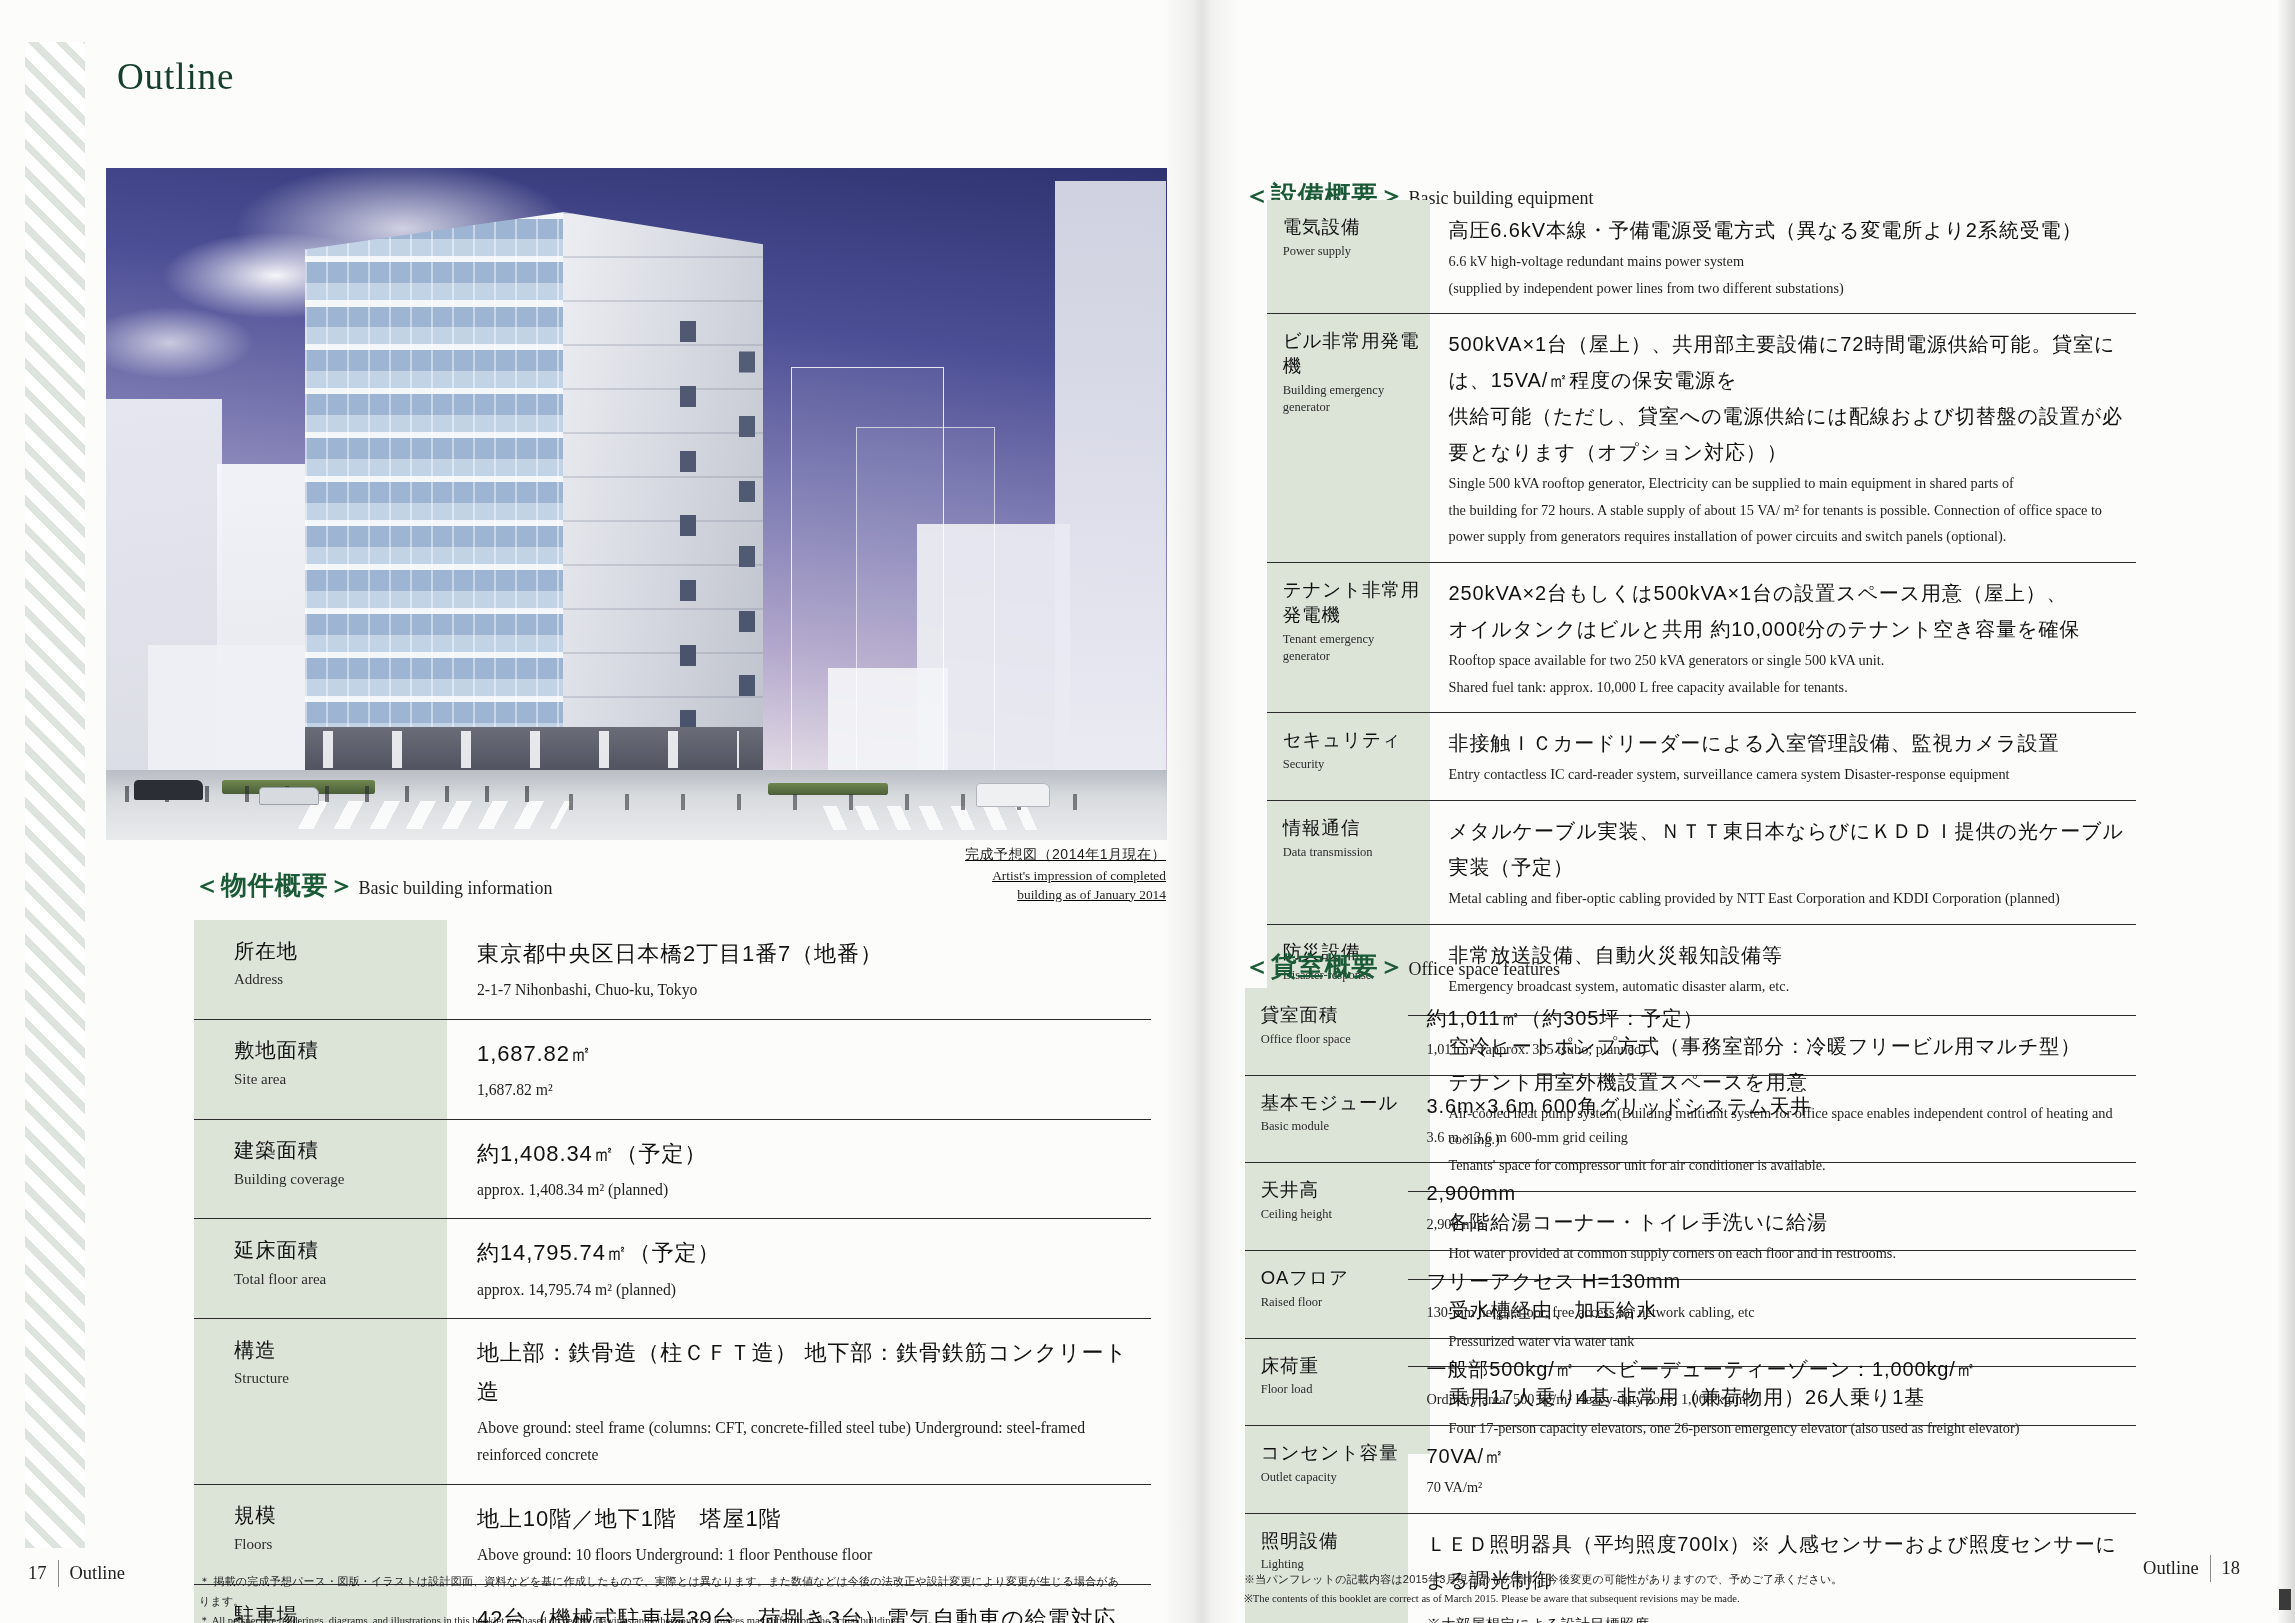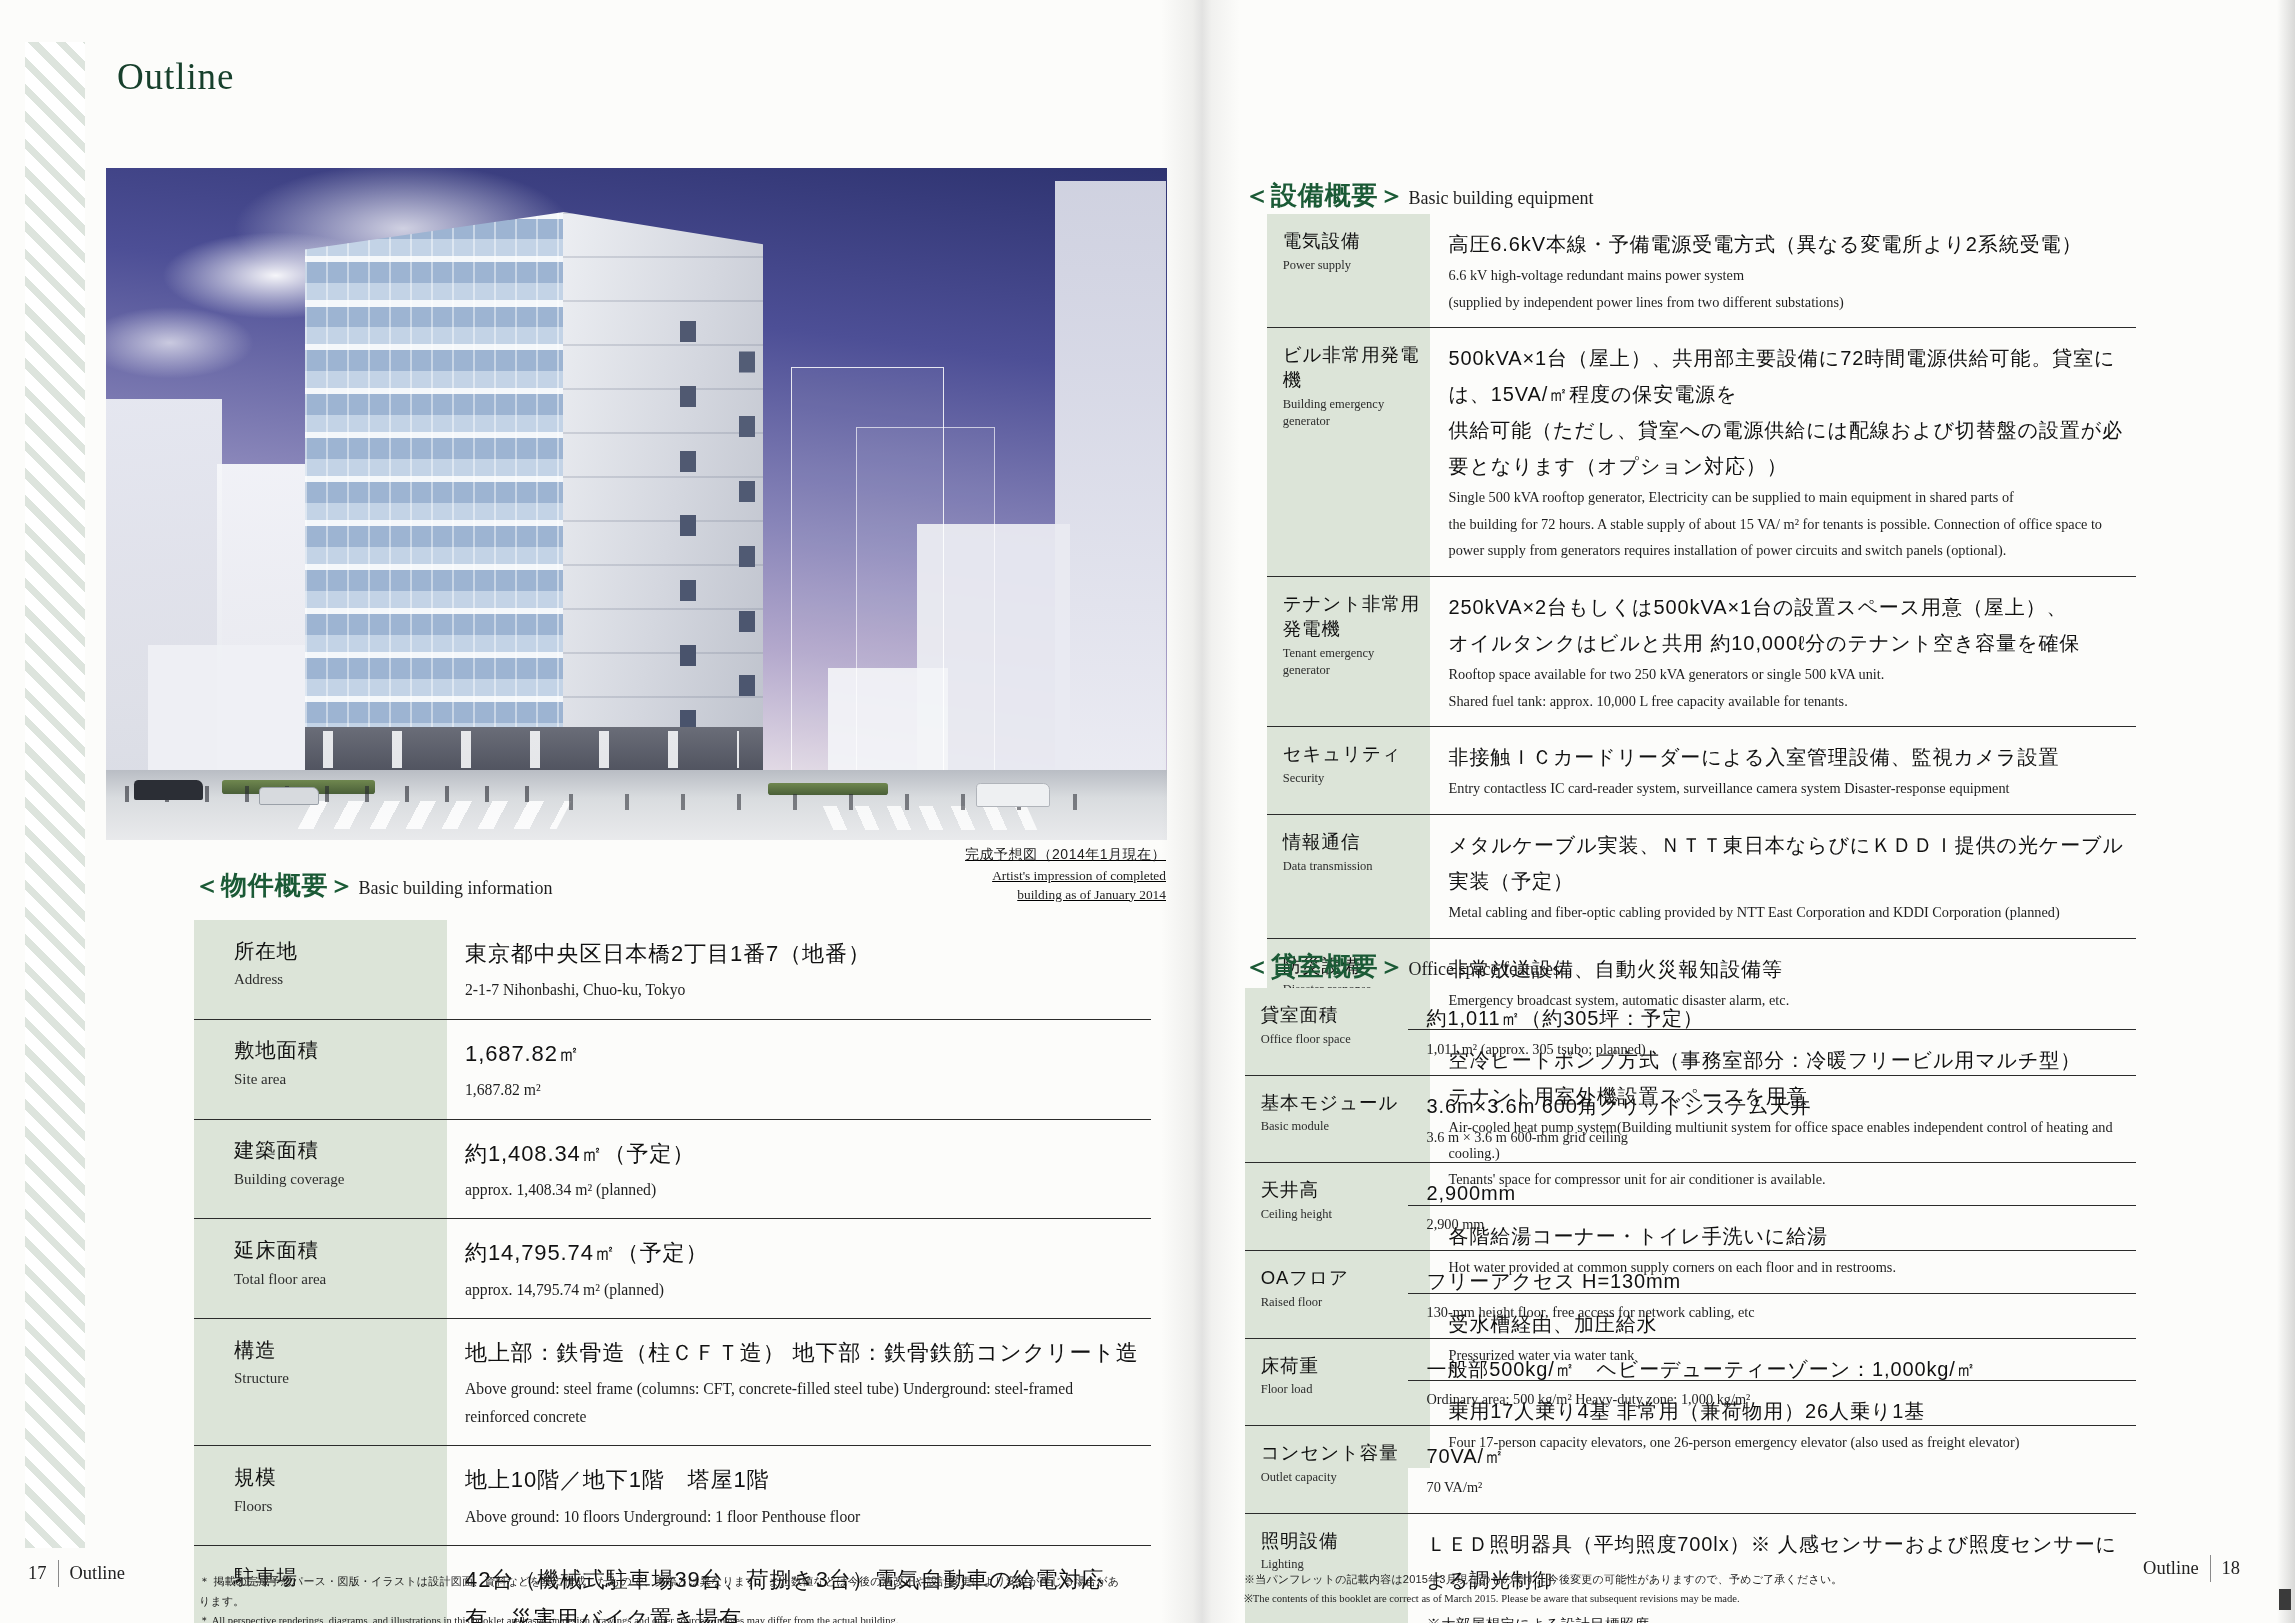--- a/index.html
+++ b/index.html
@@ -28,36 +28,36 @@
     font-weight:normal;font-size:37px;color:#17402c;letter-spacing:0.9px;}
   .section-head{position:absolute;display:flex;align-items:baseline;gap:3px;white-space:nowrap;}
   .section-head .jp{color:var(--green);font-size:26px;font-weight:bold;letter-spacing:0.9px;}
   .section-head .en{font-family:"Liberation Serif",serif;font-size:18px;color:var(--serifink);}
 
   
   .spec-table{position:absolute;}
   .spec-row{display:flex;border-top:1.4px solid var(--rule);}
   .spec-row:first-child{border-top:none;}
   .spec-row .lab{background:var(--labelbg);flex:0 0 auto;padding:16.7px 8.3px 16.7px 40px;}
-  .spec-row .val{flex:1 1 auto;padding:15px 11px 15px 18px;}
+  .spec-row .val{flex:1 1 auto;padding:15px 11px 15px 30px;}
   .lab-jp{font-size:20.4px;color:var(--ink);letter-spacing:0.9px;}
   .lab-en{font-family:"Liberation Serif",serif;font-size:15px;color:#2d2d2d;margin-top:4.6px;line-height:1.35;}
   .v-jp{font-size:22px;color:var(--ink);letter-spacing:0.9px;line-height:1.75;}
   .v-jp-note{font-size:14.3px;color:var(--ink);letter-spacing:0.5px;line-height:1.7;margin-top:14px;}
   .v-en{font-family:"Liberation Serif",serif;font-size:15.7px;color:var(--serifink);line-height:1.75;margin-top:2.8px;}
   #table-left{left:194px;top:920px;width:957px;}
   #table-left .lab{flex-basis:253px;}
   .right-tbl{left:1245px;width:891px;}
   .right-tbl .lab{flex-basis:163px;padding:14px 6.5px 14px 15.7px;}
   .right-tbl .lab-jp{font-size:18.5px;}
   .right-tbl .lab-en{font-size:12.5px;margin-top:3.7px;}
   .right-tbl .val{padding:12px 9.3px 12px 18.5px;}
   .right-tbl .v-jp{font-size:20px;line-height:1.8;}
   .right-tbl .v-en{font-size:14.3px;line-height:1.8;margin-top:0.9px;}
-  #table-equip{top:214px;padding-left:22px;}
+  #table-equip{top:200px;padding-left:22px;}
   #table-office{top:988px;}
 
   
   .render{position:absolute;left:106px;top:168px;width:1061px;height:672px;overflow:hidden;background:#8d8ab8;}
   .render .sky{position:absolute;inset:0;
     background:
       radial-gradient(ellipse 157px 60px at 16% 16%,rgba(255,255,255,.95),rgba(255,255,255,0) 72%),
       radial-gradient(ellipse 241px 93px at 28% 9%,rgba(255,255,255,.75),rgba(255,255,255,0) 70%),
       radial-gradient(ellipse 120px 51px at 6% 26%,rgba(255,255,255,.65),rgba(255,255,255,0) 70%),
       linear-gradient(187deg,#2e3370 0%,#4d4f96 26%,#8784b8 50%,#b3a8cc 66%,#e4dce6 82%,#f3eef0 100%);}

